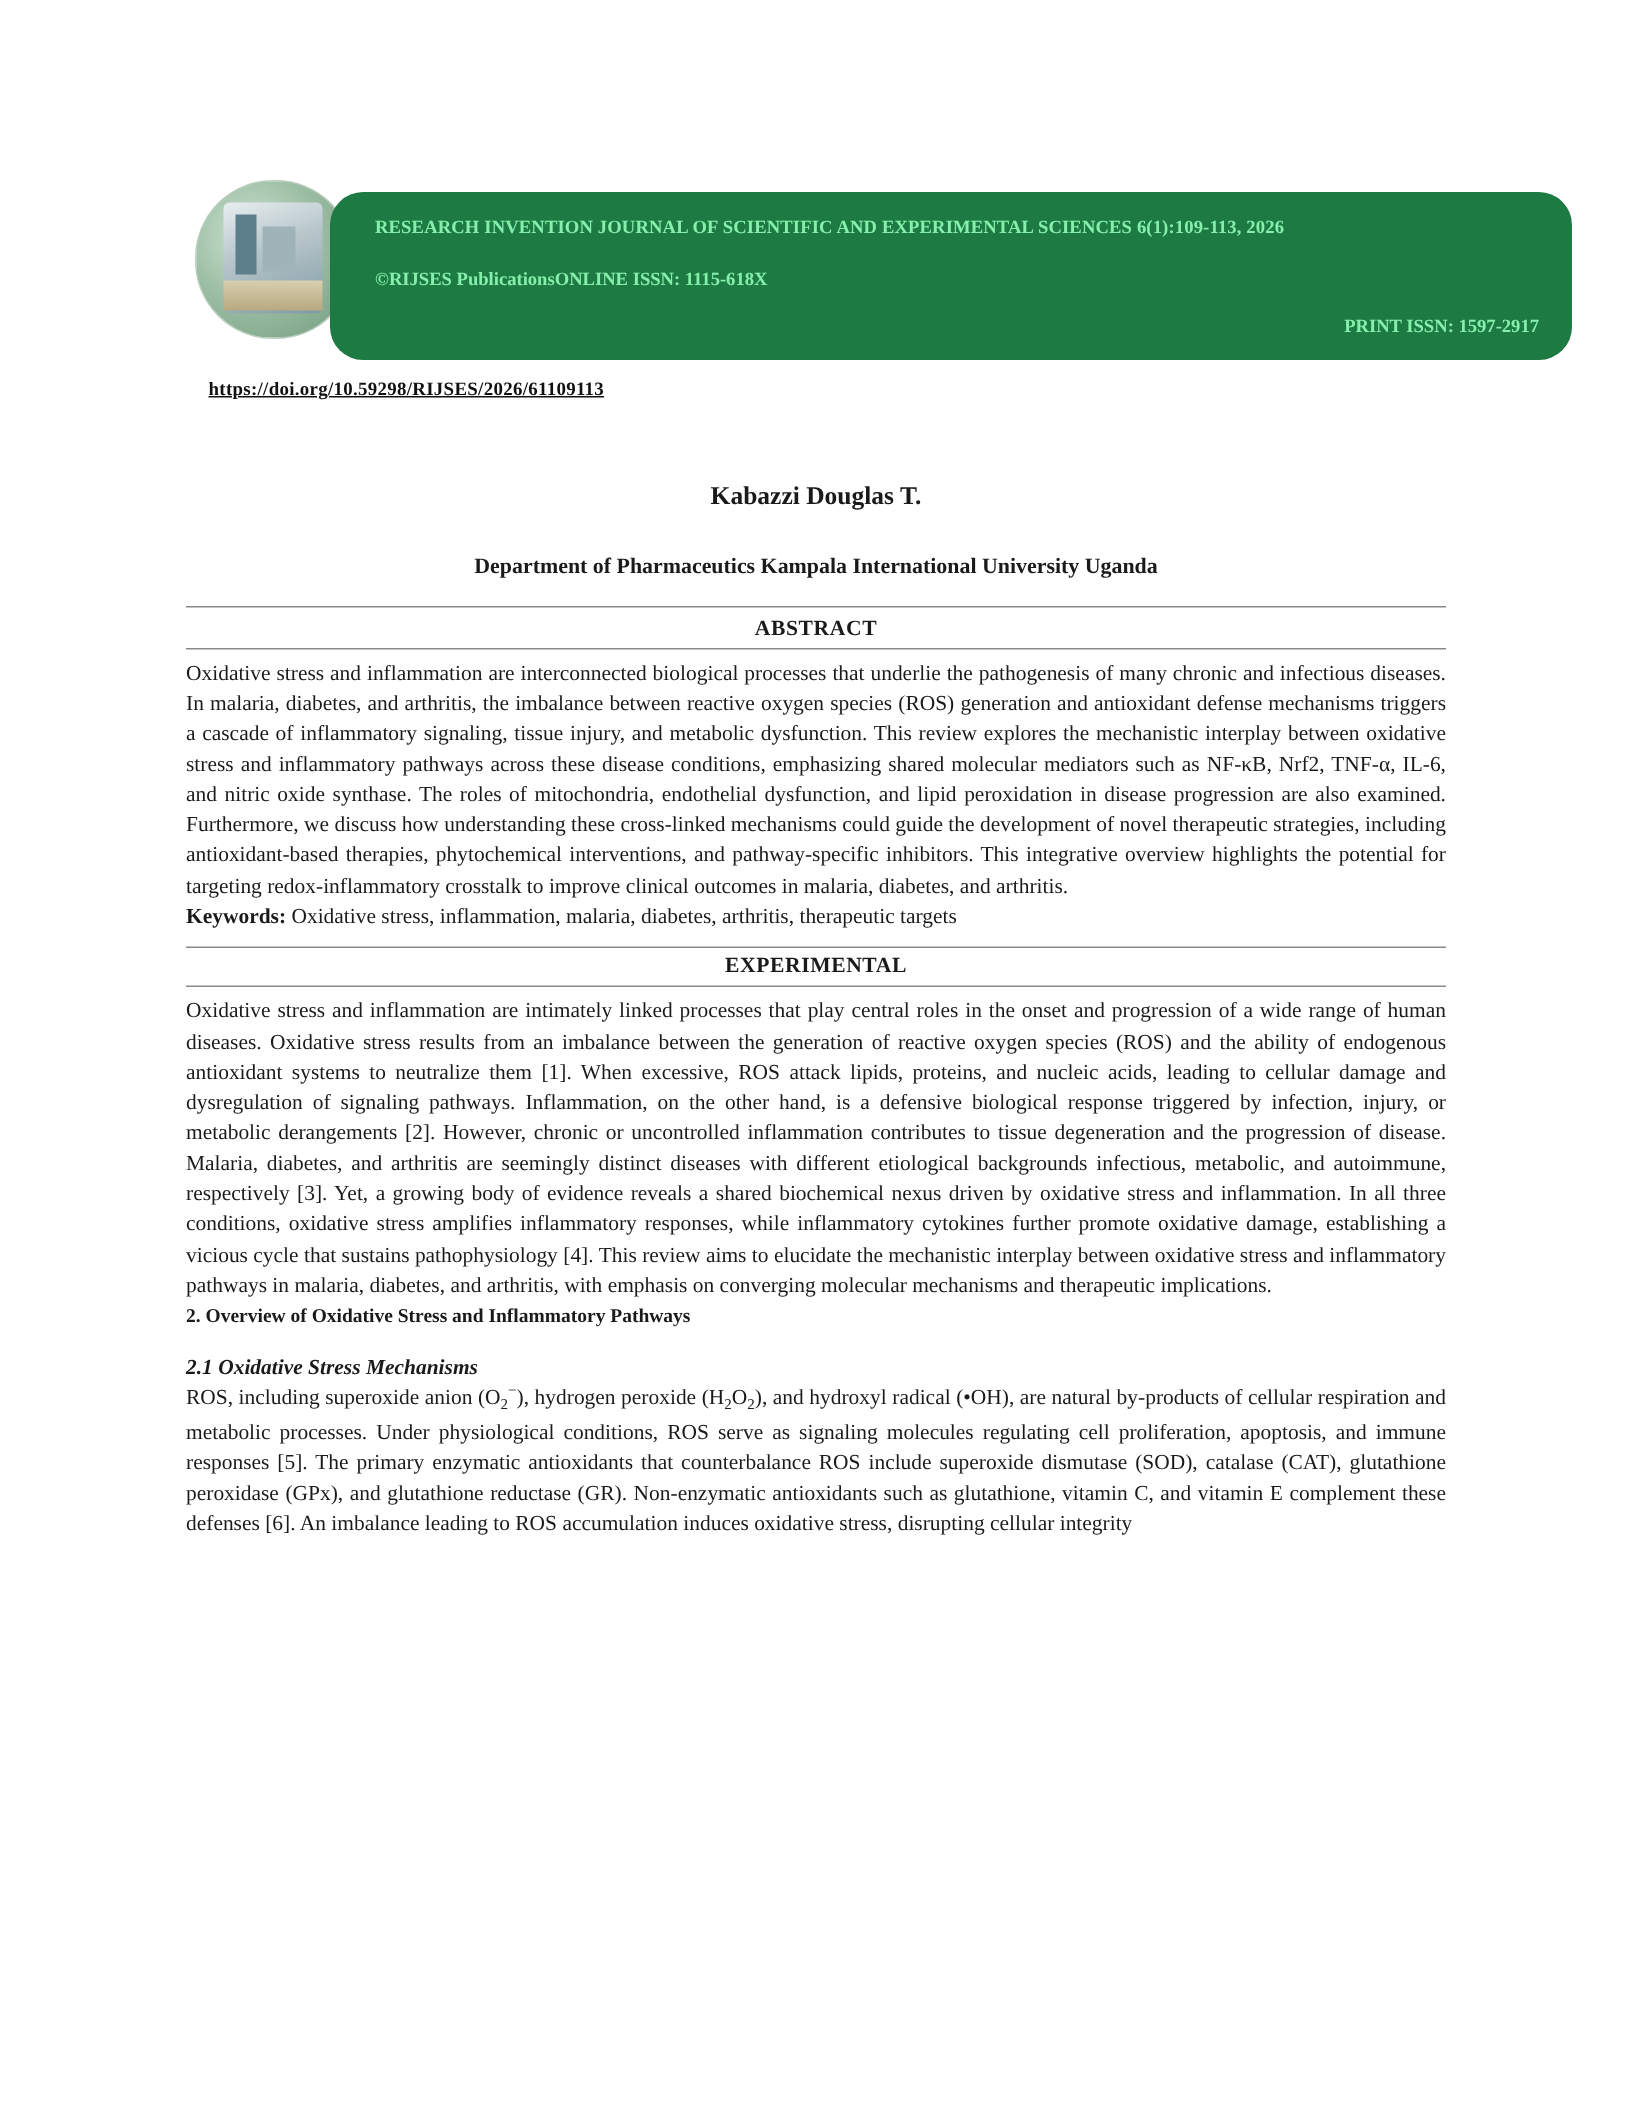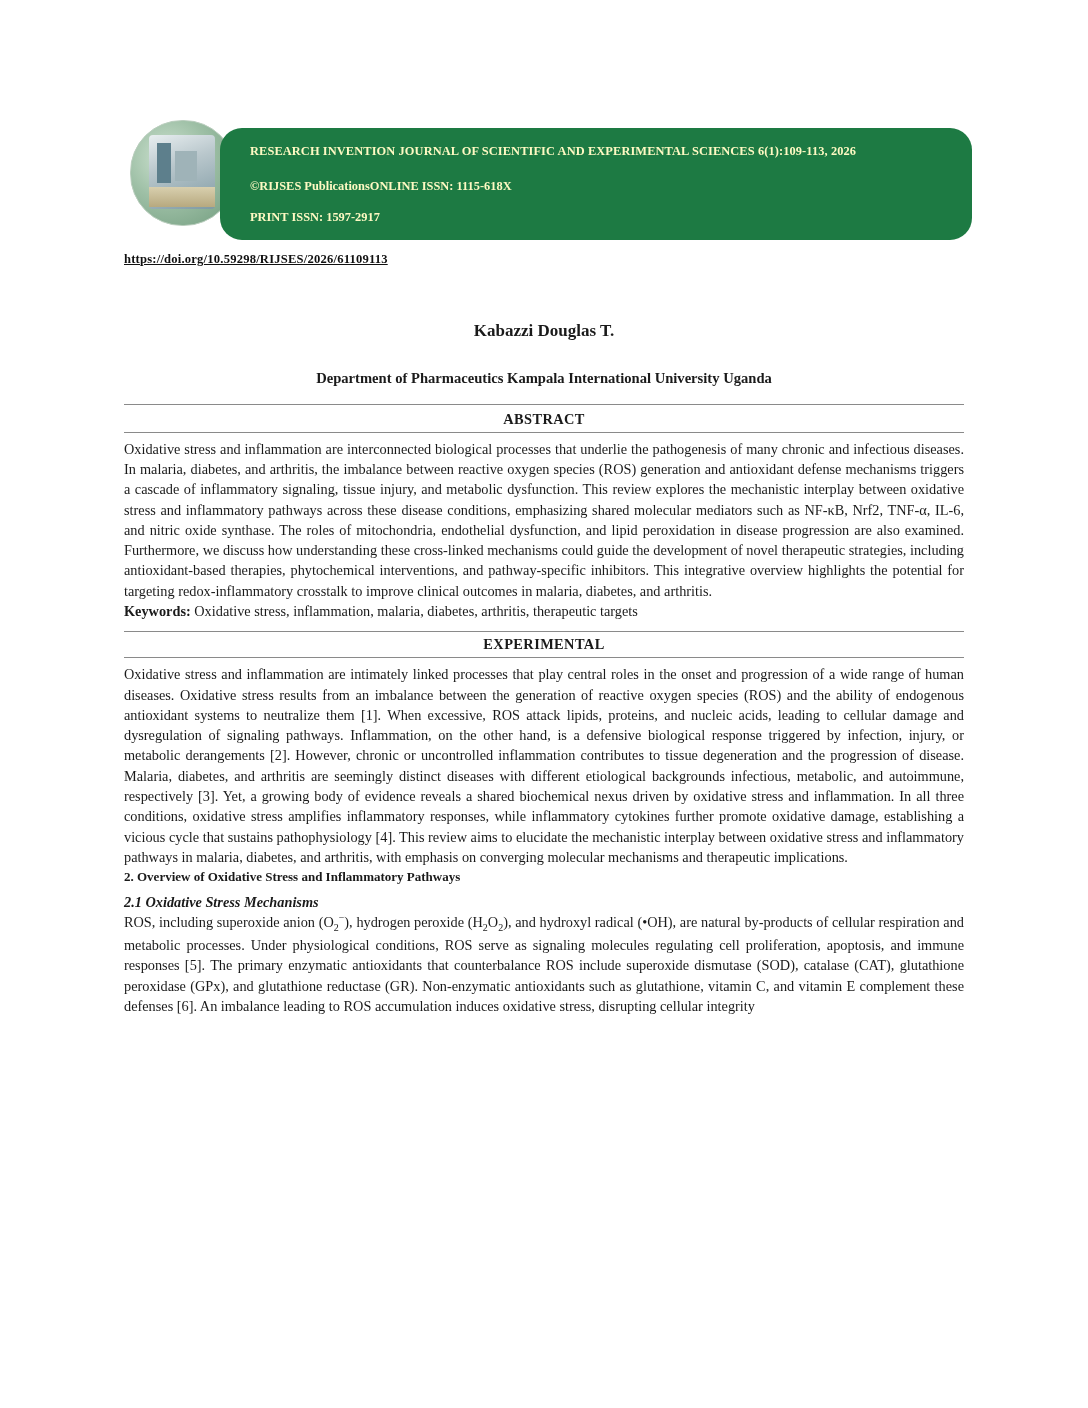--- a/index.html
+++ b/index.html
@@ -27,44 +27,44 @@
 
   
   .banner-wrap {
     position: relative;
     height: 128px;
   }
   .banner {
     position: absolute;
     left: 96px;
     top: 8px;
-    width: 752px;
+    width: 828px;
     height: 112px;
     background: #1d7a43;
     border-radius: 22px;
     box-sizing: border-box;
     padding: 16px 22px 10px 30px;
-    color: #fef9c3;
+    color: #86efac;
   }
   .banner .line1 {
     font-family: "Liberation Serif", serif;
     font-weight: bold;
     font-size: 12.4px;
     letter-spacing: 0.1px;
     white-space: nowrap;
   }
   .banner .row2 {
     display: flex;
     align-items: baseline;
     margin-top: 20px;
     font-weight: bold;
     font-size: 12.4px;
   }
   .banner .row3 {
-    text-align: left;
+    text-align: right;
     margin-top: 16px;
     font-weight: bold;
     font-size: 12.4px;
   }
   .logo {
     position: absolute;
     left: 6px;
     top: 0px;
     width: 104px;
     height: 104px;
@@ -109,20 +109,21 @@
   }
 
   .doi {
     margin-top: 4px;
     font-family: "Liberation Serif", serif;
     font-weight: bold;
     font-size: 12.6px;
     color: #111;
     text-decoration: underline;
     letter-spacing: 0.2px;
+    margin-left: 15px;
   }
 
   
   h1.title {
     font-family: "Liberation Serif", serif;
     font-size: 29px;
     line-height: 1.28;
     font-weight: bold;
     margin: 30px 0 0 0;
     text-align: justify;
@@ -172,21 +173,21 @@
 
   .subhead-bold {
     font-size: 13px;
     font-weight: bold;
     margin-top: 2px;
   }
   .subhead-italic {
     font-size: 14.3px;
     font-style: italic;
     font-weight: bold;
-    margin-top: 9px;
+    margin-top: 19px;
   }
 
   .pagenum {
     position: absolute;
     left: 0;
     right: 0;
     top: 1278px;
     text-align: center;
     font-size: 13px;
   }

